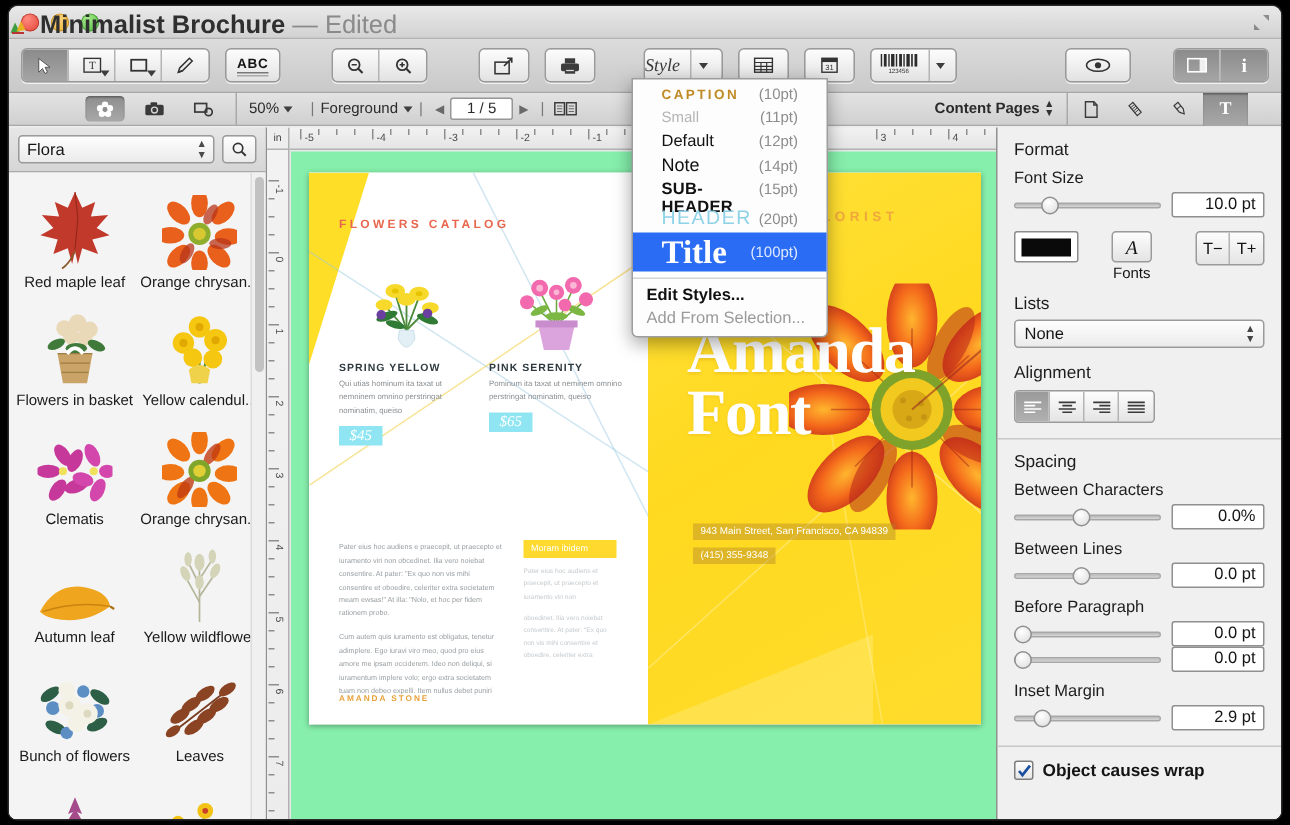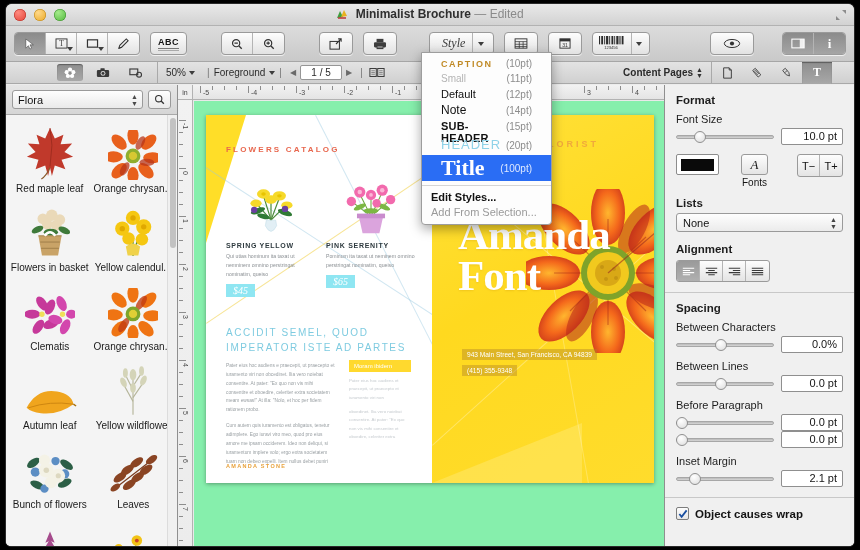--- a/index.html
+++ b/index.html
@@ -17,21 +17,21 @@
   .titlebar {
     height:22px; position:relative;
     background:linear-gradient(to bottom,#e9e9e9 0%,#d2d2d2 100%);
     border-bottom:1px solid #b2b2b2;
   }
   .traffic { position:absolute; left:8px; top:5px; display:flex; gap:8px; }
   .tl { width:12px; height:12px; border-radius:50%; }
   .tl.r{background:radial-gradient(circle at 35% 30%,#ff8b80,#e24034);box-shadow:inset 0 0 0 .5px #b32b22;}
   .tl.y{background:radial-gradient(circle at 35% 30%,#ffd98a,#e9a723);box-shadow:inset 0 0 0 .5px #bb8415;}
   .tl.g{background:radial-gradient(circle at 35% 30%,#a5eb8c,#4fb73a);box-shadow:inset 0 0 0 .5px #3b8c2c;}
-  .title-wrap{ position:absolute; left:0; right:0; top:3px; text-align:center; font-size:12px; font-weight:bold; color:#2f2f2f; }
+  .title-wrap{ position:absolute; left:0; right:0; top:3px; text-align:left; font-size:17px; font-weight:bold; color:#2f2f2f; }
   .title-wrap .docicon{ display:inline-block; width:12px; height:12px; vertical-align:-2px; margin-right:4px; }
   .title-wrap .edited{ color:#8a8a8a; font-weight:normal; }
   .fullscreen{ position:absolute; right:7px; top:5px; width:12px; height:12px; opacity:.55; }
 
   
   .toolbar{
     height:36px; position:relative;
     background:linear-gradient(to bottom,#dcdcdc 0%,#c9c9c9 100%);
     border-bottom:1px solid #a6a6a6;
     display:flex; align-items:center; padding:0 8px; gap:10px;
@@ -132,21 +132,21 @@
   .bigname{ position:absolute; left:26px; top:100px; font-family:"Liberation Serif",serif; font-weight:bold;
             color:#fff; font-size:43px; line-height:.95; letter-spacing:-1px; text-shadow:0 1px 2px rgba(180,120,0,.2); }
   .addr{ position:absolute; left:30px; top:232px; }
   .addr div{ background:rgba(176,130,40,.42); color:#fff; font-size:6.6px; padding:2px 5px; margin-bottom:3px; display:inline-block;}
   .bigflower{ position:absolute; right:-36px; top:74px; width:164px; height:164px; }
 
   
   .inspector{ width:190px; background:#f0f0f0; border-left:1px solid #8f8f8f;
               display:flex; flex-direction:column; font-size:11px; }
   .ins-sec{ padding:9px 11px 10px 11px; border-bottom:1px solid #c8c8c8; }
-  .ins-h{ font-weight:bold; font-size:11.5px; color:#1d1d1d; margin-bottom:7px; }
+  .ins-h{ font-weight:normal; font-size:11.5px; color:#1d1d1d; margin-bottom:7px; }
   .lbl{ font-size:11px; color:#1d1d1d; margin:7px 0 3px 0; }
   .row{ display:flex; align-items:center; gap:7px; }
   .slider{ position:relative; flex:1; height:12px; }
   .track{ position:absolute; left:0; right:0; top:4px; height:4px; border-radius:2px;
           background:linear-gradient(to bottom,#b9b9b9,#d6d6d6); border:1px solid #a7a7a7; }
   .knob{ position:absolute; top:0; width:12px; height:12px; border-radius:50%;
          background:radial-gradient(circle at 40% 30%,#fff,#dcdcdc); border:1px solid #909090; }
   .numfield{ width:62px; height:17px; background:#fff; border:1px solid #8f8f8f; border-radius:2px;
              text-align:right; padding-right:5px; line-height:15px; font-size:11px; }
   .swatch{ width:43px; height:21px; background:#fff; border:1px solid #8c8c8c; border-radius:2px;
@@ -284,21 +284,21 @@
     </div>
     <div class="btn">
       <svg viewBox="0 0 16 14" width="14" height="12">
           <rect x="4" y="1" width="8" height="4" fill="#3d3d3d"></rect>
           <rect x="1" y="5" width="14" height="6" rx="1.3" fill="#3d3d3d"></rect>
           <rect x="4" y="9" width="8" height="4" fill="#3d3d3d"></rect>
           <rect x="5" y="10" width="6" height="1" fill="#ddd"></rect>
         </svg>
     </div>
 
-    <div class="btn" style="margin-left:22px;padding:0 4px 0 12px;gap:7px">
+    <div class="btn" style="margin-left:22px;padding:0 4px 0 0;gap:7px">
       <span class="style-label">Style</span>
       <span style="display:flex;align-items:center;justify-content:center;width:17px;height:21px;border-left:1px solid #b4b4b4;">
         <span class="caret"></span>
       </span>
     </div>
 
     <div class="btn">
       <svg viewBox="0 0 16 13" width="14" height="11">
           <rect x="1" y="1" width="14" height="11" fill="none" stroke="#333" stroke-width="1.1"></rect>
           <path d="M1 4.3 H15 M1 7.4 H15 M1 10 H15 M6 4.3 V12 M10.5 4.3 V12" stroke="#333" stroke-width=".9"></path>
@@ -897,21 +897,20 @@
                     </g>
                   <path d="M25 40 L51 40 L47 58 L29 58 Z" fill="#dba4dd"></path>
                   <rect x="23" y="37" width="30" height="5" fill="#c98ccd"></rect>
                 </svg>
               </div>
               <div class="pname">PINK SERENITY</div>
               <div class="pdesc">Pominum ita taxat ut neminem omnino perstringat nominatim, queiso</div>
               <div class="price">$65</div>
             </div>
 
-            <div class="sec-head">ACCIDIT SEMEL, QUOD IMPERATOR ISTE AD PARTES</div>
 
             <div class="col-a">
               <p>Pater eius hoc audiens e praecepit, ut praecepto et iuramento viri non obcedinet. Ilia vero noiebat consentire. At pater: "Ex quo non vis mihi consentire et oboedire, celeriter extra societatem meam ewsas!" At illa: "Nolo, et hoc per fidem rationem probo.</p>
               <p>Cum autem quis iuramento est obligatus, tenetur adimplere. Ego iuravi viro meo, quod pro eius amore me ipsam occiderem. Ideo non deliqui, si iuramentum implere volo; ergo extra societatem tuam non debeo expelli. Item nullus debet puniri</p>
             </div>
 
             <div class="tagbox">Moram ibidem</div>
             <div class="col-b">
               <p>Pater eius hoc audiens et praecepit, ut praecepto et iuramento viri non</p>
               <p>oboedinet. Ilia vero noiebat consentire. At pater: "Ex quo non vis mihi consentire et oboedire, celeriter extra</p>
@@ -1115,21 +1114,21 @@
           </div>
           <div class="numfield">0.0 pt</div>
         </div>
 
         <div class="lbl">Inset Margin</div>
         <div class="row">
           <div class="slider">
             <div class="track"></div>
             <div class="knob" style="left:13%"></div>
           </div>
-          <div class="numfield">2.1 pt</div>
+          <div class="numfield">2.9 pt</div>
         </div>
       </div>
 
       <div class="ins-sec" style="border-bottom:none">
         <div class="row" style="gap:6px">
           <div class="chk">
             <svg viewBox="0 0 11 11" width="10" height="10">
                 <path d="M1.5 5.5 L4 8.5 L9.5 1.5" stroke="#1a4fa0" stroke-width="2" fill="none"></path>
               </svg>
           </div>

